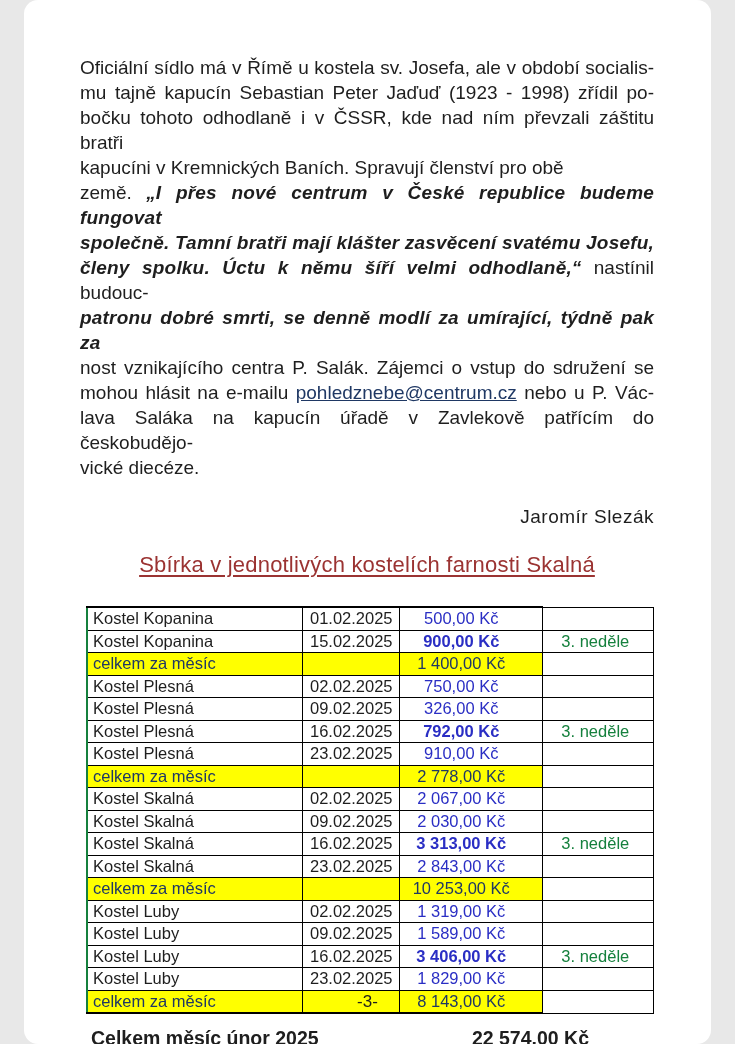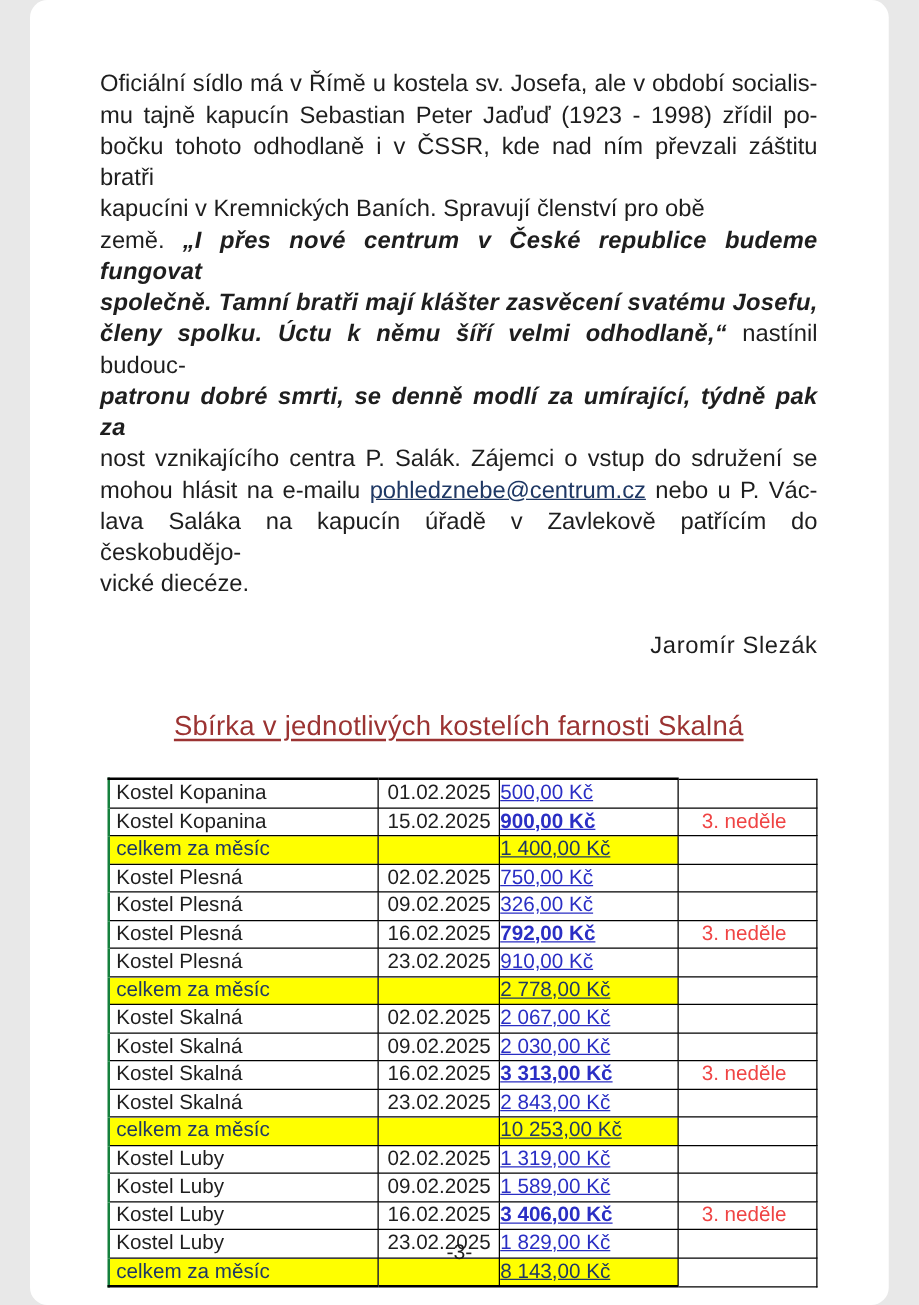--- a/index.html
+++ b/index.html
@@ -33,21 +33,21 @@
   }
 
   .author {
     margin-top:26px;
     text-align:right;
     font-size:19px;
     letter-spacing:.5px;
   }
 
   .heading {
-    margin-top:40px;
+    margin-top:24px;
     text-align:center;
     font-size:22px;
     color:var(--heading-color,#9b3332);
     text-decoration:underline;
     text-underline-offset:3px;
     font-weight:normal;
     letter-spacing:.2px;
   }
 
   
@@ -59,24 +59,24 @@
   table.collection td {
     height:21.5px;
     line-height:21.5px;
     font-size:16.5px;
     border:1px solid #000;
     overflow:hidden;
     white-space:nowrap;
   }
   td.c-church { width:248px; padding:0 5px; text-align:left; }
   td.c-date   { width:102px; text-align:center; }
-  td.c-amount { width:153px; text-align:left; padding-right:20px;
-                color:var(--amount-blue,#2a2ec4); border-left:2px solid #000; border-right:2px solid #000;text-decoration:underline; }
+  td.c-amount { width:153px; text-align:center; padding-right:20px;
+                color:var(--amount-blue,#2a2ec4); border-left:2px solid #000; border-right:2px solid #000; }
   td.c-note   { border:none; background:transparent; padding-left:18px;
-                font-size:19px; color:#ef4444; width:120px; }
+                font-size:19px; color:#15803d; width:120px; }
   tr > td.edge-l { border-left:2px solid #15803d; }
   tr.first > td.bordered { border-top:2px solid #000; }
   tr.last  > td.bordered { border-bottom:2px solid #000; }
   tr.row-total > td.bordered {
     background:var(--total-bg,#ffff00);
     color:var(--total-text,#1f3864);
   }
   tr.row-total > td.c-amount { color:var(--total-text,#1f3864); }
   tr.row-bold > td.c-amount { font-weight:bold; }
 

